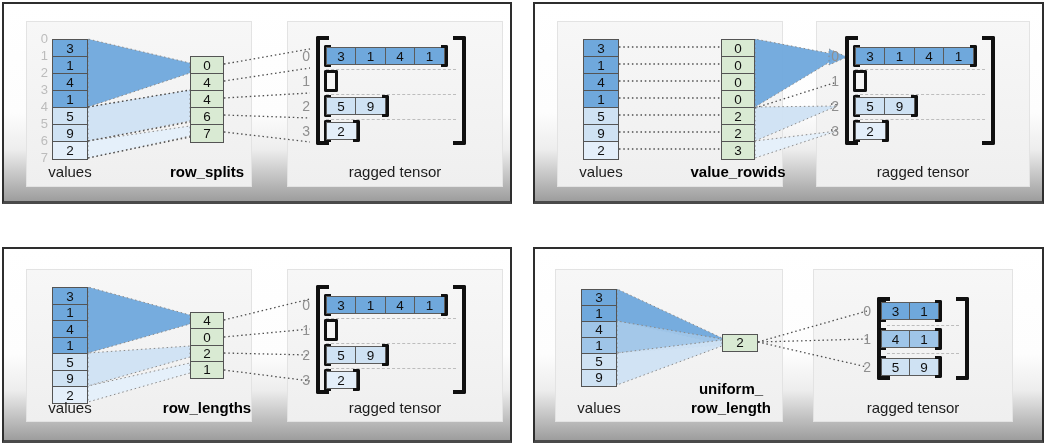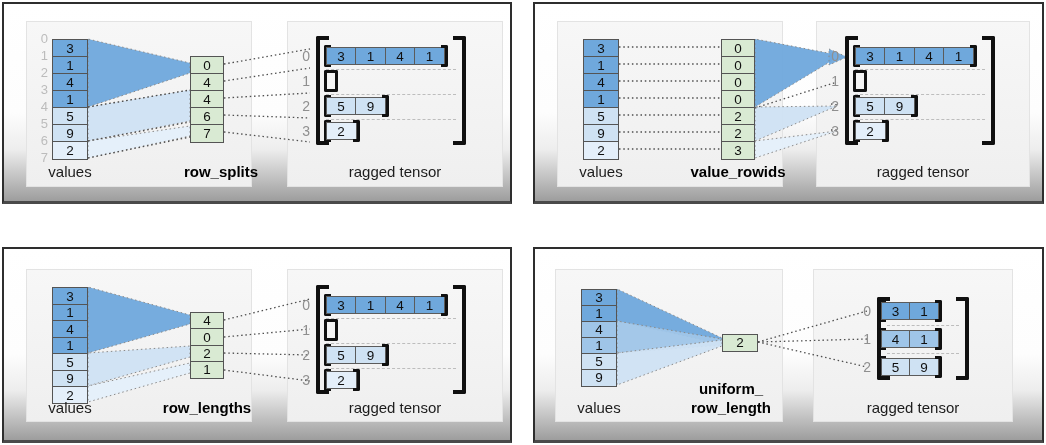--- a/index.html
+++ b/index.html
@@ -61,21 +61,21 @@
       <div class="vcell" style="left: 48px; top: 86px; width: 36px; height: 18.5px; background: rgb(111, 168, 220);">1</div>
       <div class="vcell" style="left: 48px; top: 103px; width: 36px; height: 18.5px; background: rgb(207, 226, 243);">5</div>
       <div class="vcell" style="left: 48px; top: 120px; width: 36px; height: 18.5px; background: rgb(207, 226, 243);">9</div>
       <div class="vcell" style="left: 48px; top: 137px; width: 36px; height: 18.5px; background: rgb(228, 239, 250);">2</div>
       <div class="lbl" style="left: 66px; top: 159px;">values</div>
       <div class="vcell" style="left: 186px; top: 52px; width: 34px; height: 18.5px; background: rgb(217, 234, 211);">0</div>
       <div class="vcell" style="left: 186px; top: 69px; width: 34px; height: 18.5px; background: rgb(217, 234, 211);">4</div>
       <div class="vcell" style="left: 186px; top: 86px; width: 34px; height: 18.5px; background: rgb(217, 234, 211);">4</div>
       <div class="vcell" style="left: 186px; top: 103px; width: 34px; height: 18.5px; background: rgb(217, 234, 211);">6</div>
       <div class="vcell" style="left: 186px; top: 120px; width: 34px; height: 18.5px; background: rgb(217, 234, 211);">7</div>
-      <div class="lbl bold" style="left: 217px; top: 159px;">row_splits</div>
+      <div class="lbl bold" style="left: 203px; top: 159px;">row_splits</div>
       <div class="obr left" style="left: 312px; top: 32px; height: 109px;"></div>
       <div class="obr right" style="left: 449px; top: 32px; height: 109px;"></div>
       <div class="sep" style="left: 322px; top: 64.5px; width: 130px;"></div>
       <div class="sep" style="left: 322px; top: 89.5px; width: 130px;"></div>
       <div class="sep" style="left: 322px; top: 114.5px; width: 130px;"></div>
       <div class="rowidx" style="left: 284px; top: 43px;">0</div>
       <div class="rrow" style="left: 320px; top: 41px;">
         <div class="rbr l"></div>
         <div class="rcell" style="width: 31px; background: rgb(111, 168, 220);">3</div>
         <div class="rcell" style="width: 31px; background: rgb(111, 168, 220);">1</div>

